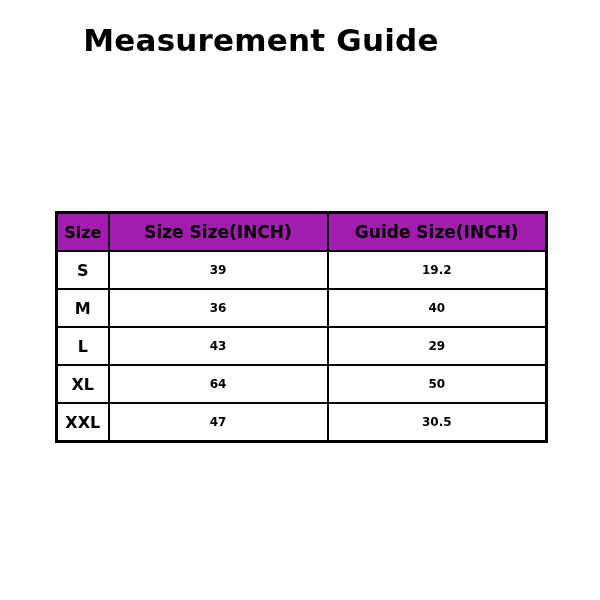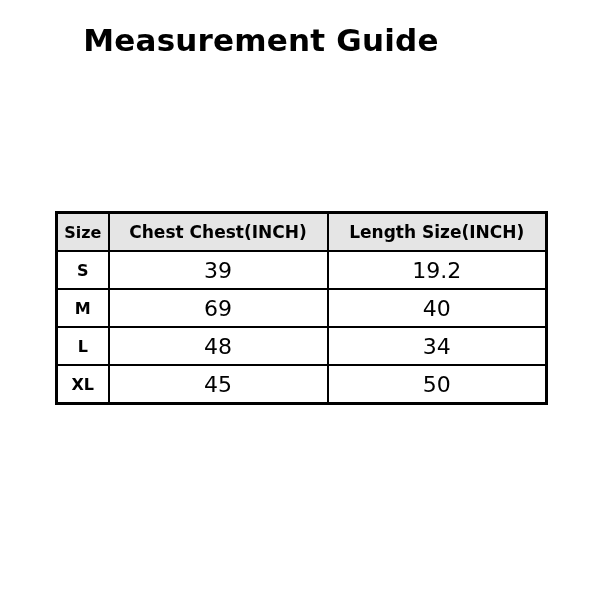--- a/index.html
+++ b/index.html
@@ -44,32 +44,33 @@
   }
   table.size-table th,
   table.size-table td {
     border: 2px solid #000000;
     text-align: center;
     vertical-align: middle;
     color: #000000;
     padding: 0;
   }
   table.size-table thead th {
-    background: #e5e5e5;
+    background: #a21caf;
     font-weight: bold;
     font-size: 17px;
     height: 36px;
   }
   table.size-table thead th.col-size {
     font-size: 16px;
   }
   table.size-table tbody td {
     background: #ffffff;
     height: 36px;
-    font-size: 22px;
+    font-size: 12px;
+    font-weight: bold;
   }
   table.size-table tbody td.col-size {
     font-weight: bold;
     font-size: 16px;
   }
   col.c-size { width: 52px; }
   col.c-chest { width: 219px; }
   col.c-length { width: 219px; }
 </style>
 </head>
@@ -82,42 +83,47 @@
   <div class="table-wrap">
     <table class="size-table">
       <colgroup>
         <col class="c-size">
         <col class="c-chest">
         <col class="c-length">
       </colgroup>
       <thead>
         <tr>
           <th class="col-size">Size</th>
-          <th>Chest Chest(INCH)</th>
-          <th>Length Size(INCH)</th>
+          <th>Size Size(INCH)</th>
+          <th>Guide Size(INCH)</th>
         </tr>
       </thead>
       <tbody>
         <tr>
           <td class="col-size">S</td>
           <td>39</td>
           <td>19.2</td>
         </tr>
         <tr>
           <td class="col-size">M</td>
-          <td>69</td>
+          <td>36</td>
           <td>40</td>
         </tr>
         <tr>
           <td class="col-size">L</td>
-          <td>48</td>
-          <td>34</td>
+          <td>43</td>
+          <td>29</td>
         </tr>
         <tr>
           <td class="col-size">XL</td>
-          <td>45</td>
+          <td>64</td>
           <td>50</td>
+        </tr>
+        <tr>
+          <td class="col-size">XXL</td>
+          <td>47</td>
+          <td>30.5</td>
         </tr>
       </tbody>
     </table>
   </div>
 
 </div>
 
 </body></html>

